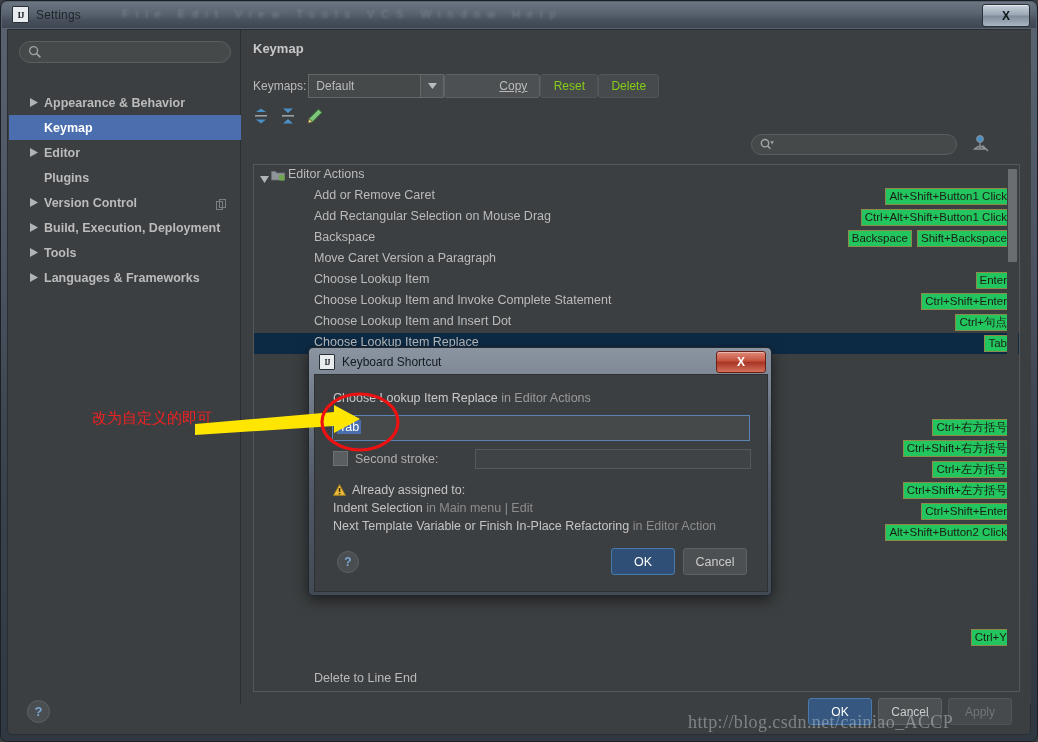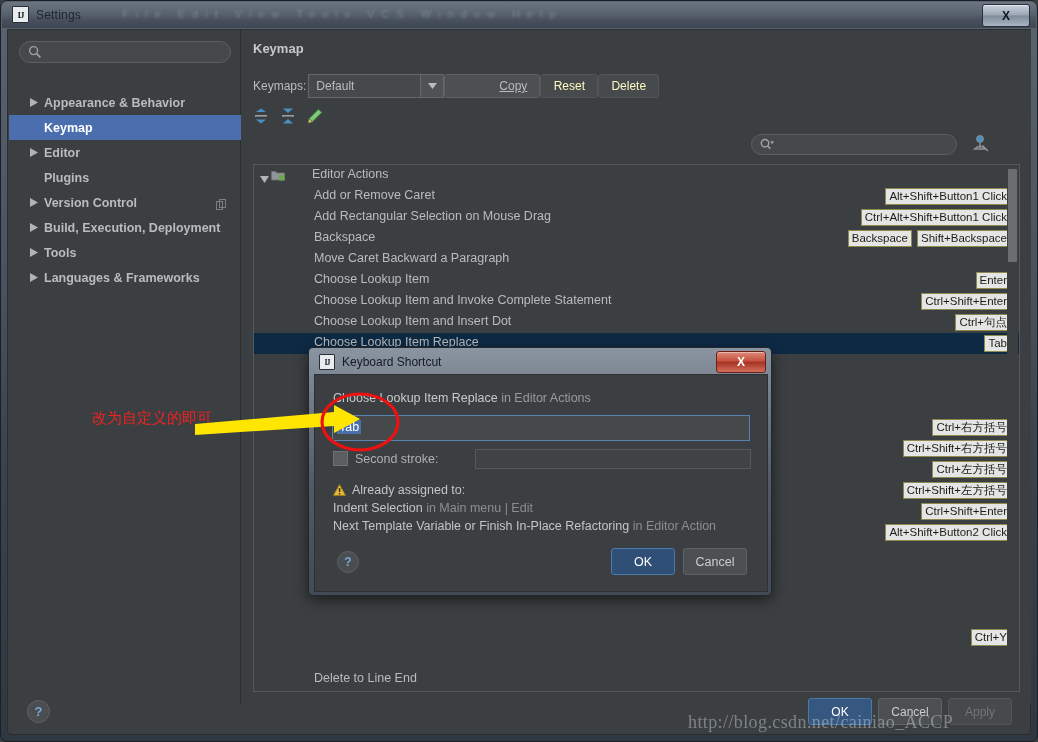--- a/index.html
+++ b/index.html
@@ -99,21 +99,21 @@
     position:absolute;right:0;top:0;width:22px;height:22px;
     background:#4e5254;border-left:1px solid #646868;
     display:flex;align-items:center;justify-content:center;
   }
   .btn{
     height:24px;min-width:58px;padding:0 12px;box-sizing:border-box;
     background:#4c5052;border:1px solid #5e6264;border-radius:3px;
     color:#bbbbbb;font-size:12px;display:flex;align-items:center;justify-content:center;
     font-family:"Liberation Sans",sans-serif;
   }
-  .btn.disabled{color:#fef9c3;border-color:#515556;background:#464a4c;}
+  .btn.disabled{color:#84cc16;border-color:#515556;background:#464a4c;}
   .btn u{text-decoration:underline;margin-left:42px;}
 
   .tool-icons{position:absolute;left:12px;top:78px;display:flex;align-items:center;gap:11px;}
   .tool-icons .ticon{width:16px;height:16px;display:block;}
 
   
   .filter-row{position:absolute;left:12px;top:102px;width:766px;height:28px;}
   .filter-field{
     position:absolute;left:498px;top:2px;width:206px;height:21px;box-sizing:border-box;
     background:#45494a;border:1px solid #5a5f61;border-radius:11px;
@@ -123,26 +123,26 @@
 
   .list-panel{
     position:absolute;left:12px;top:134px;width:767px;height:528px;
     background:#3c3f41;border:1px solid #555859;box-sizing:border-box;overflow:hidden;
   }
   .lrow{position:relative;height:21px;width:100%;}
   .lrow.sel{background:#0d2a45;}
   .lrow .lname{
     position:absolute;left:60px;top:2px;font-size:12.5px;color:#bbbbbb;white-space:nowrap;
   }
-  .lrow.group .lname{left:34px;color:#bbbbbb;margin-left:24px;}
+  .lrow.group .lname{left:34px;color:#bbbbbb;}
   .lrow .gtwisty{position:absolute;left:6px;top:4px;}
   .lrow .gicon{position:absolute;left:17px;top:3px;width:14px;height:14px;}
   .shortcuts{position:absolute;right:8px;top:2px;display:flex;gap:5px;}
   .kbd{
-    background:#e5e5e5;color:#1d1d16;font-size:11.5px;line-height:15px;
+    background:#22c55e;color:#1d1d16;font-size:11.5px;line-height:15px;
     padding:0 3px;border:1px solid #8d8a4c;white-space:nowrap;
     font-family:"Liberation Sans",sans-serif;
   }
   .list-scroll{
     position:absolute;right:1px;top:1px;width:11px;height:526px;background:#3c3f41;
   }
   .list-thumb{
     position:absolute;left:1px;top:3px;width:9px;height:93px;background:#6b6e70;border-radius:1px;
   }
 
@@ -404,21 +404,21 @@
                 </span>
               </div>
               <div class="lrow">
                 <span class="lname">Backspace</span>
                 <span class="shortcuts">
                   <span class="kbd">Backspace</span>
                   <span class="kbd">Shift+Backspace</span>
                 </span>
               </div>
               <div class="lrow">
-                <span class="lname">Move Caret Backward a Paragraph</span>
+                <span class="lname">Move Caret Version a Paragraph</span>
               </div>
               <div class="lrow">
                 <span class="lname">Choose Lookup Item</span>
                 <span class="shortcuts">
                   <span class="kbd">Enter</span>
                 </span>
               </div>
               <div class="lrow">
                 <span class="lname">Choose Lookup Item and Invoke Complete Statement</span>
                 <span class="shortcuts">

